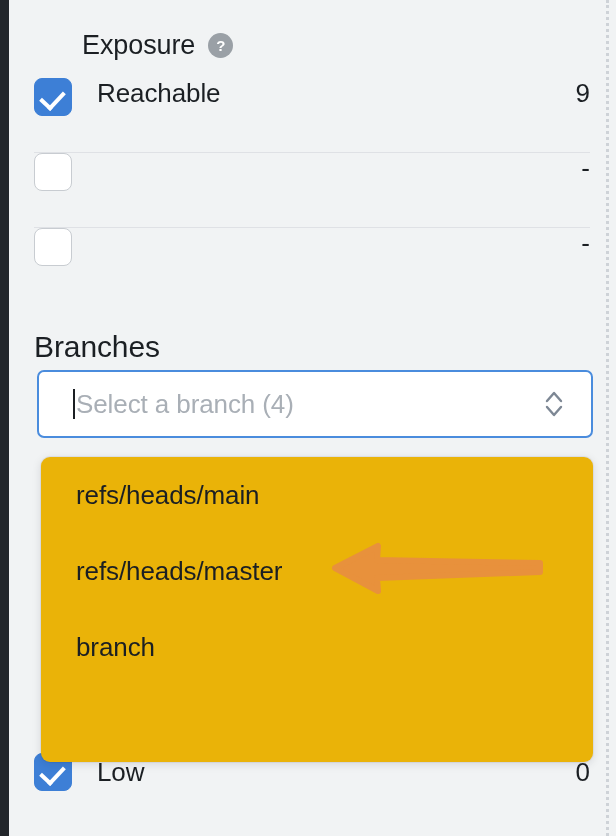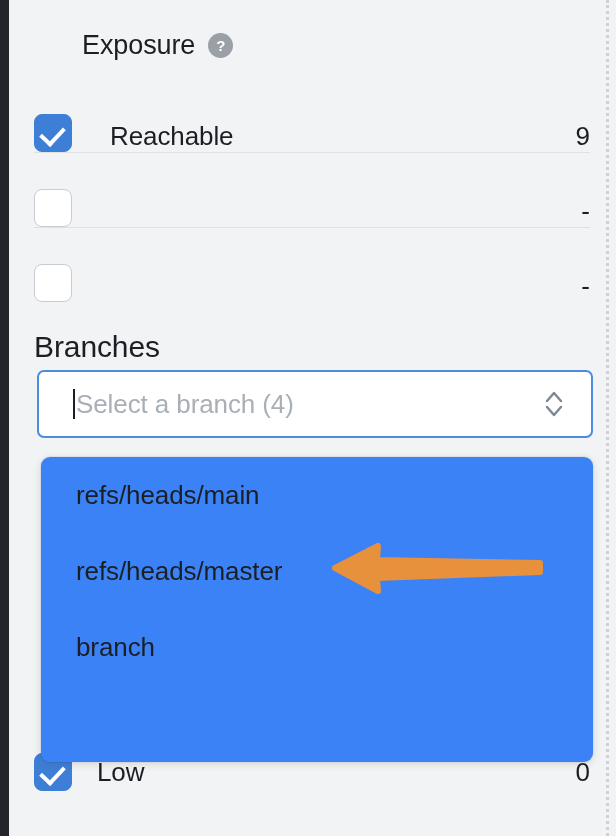--- a/index.html
+++ b/index.html
@@ -93,23 +93,22 @@
   .facet-list {
     position: absolute;
     left: 25px;
     top: 78px;
     width: 556px;
   }
   .facet-row {
     position: relative;
     height: 74px;
     display: flex;
-    align-items: flex-end;
+    align-items: flex-start;
     cursor: pointer;
-    gap: 13px;
   }
   .facet-row + .facet-row {
     border-top: 1px solid #dfe1e5;
   }
   .cbox {
     width: 38px;
     height: 38px;
     border-radius: 8px;
     flex: 0 0 auto;
     box-sizing: border-box;
@@ -194,21 +193,21 @@
   }
 
   
   .dropdown {
     position: absolute;
     left: 32px;
     top: 457px;
     width: 552px;
     height: 305px;
     box-sizing: border-box;
-    background: #3b82f6;
+    background: #eab308;
     border-radius: 9px;
     box-shadow: 0 2px 10px rgba(20,25,35,0.13), 0 0 0 1px rgba(20,25,35,0.05);
     z-index: 6;
     overflow: hidden;
     text-align: right;
   }
   .dd-option {
     height: 76px;
     display: flex;
     align-items: center;

